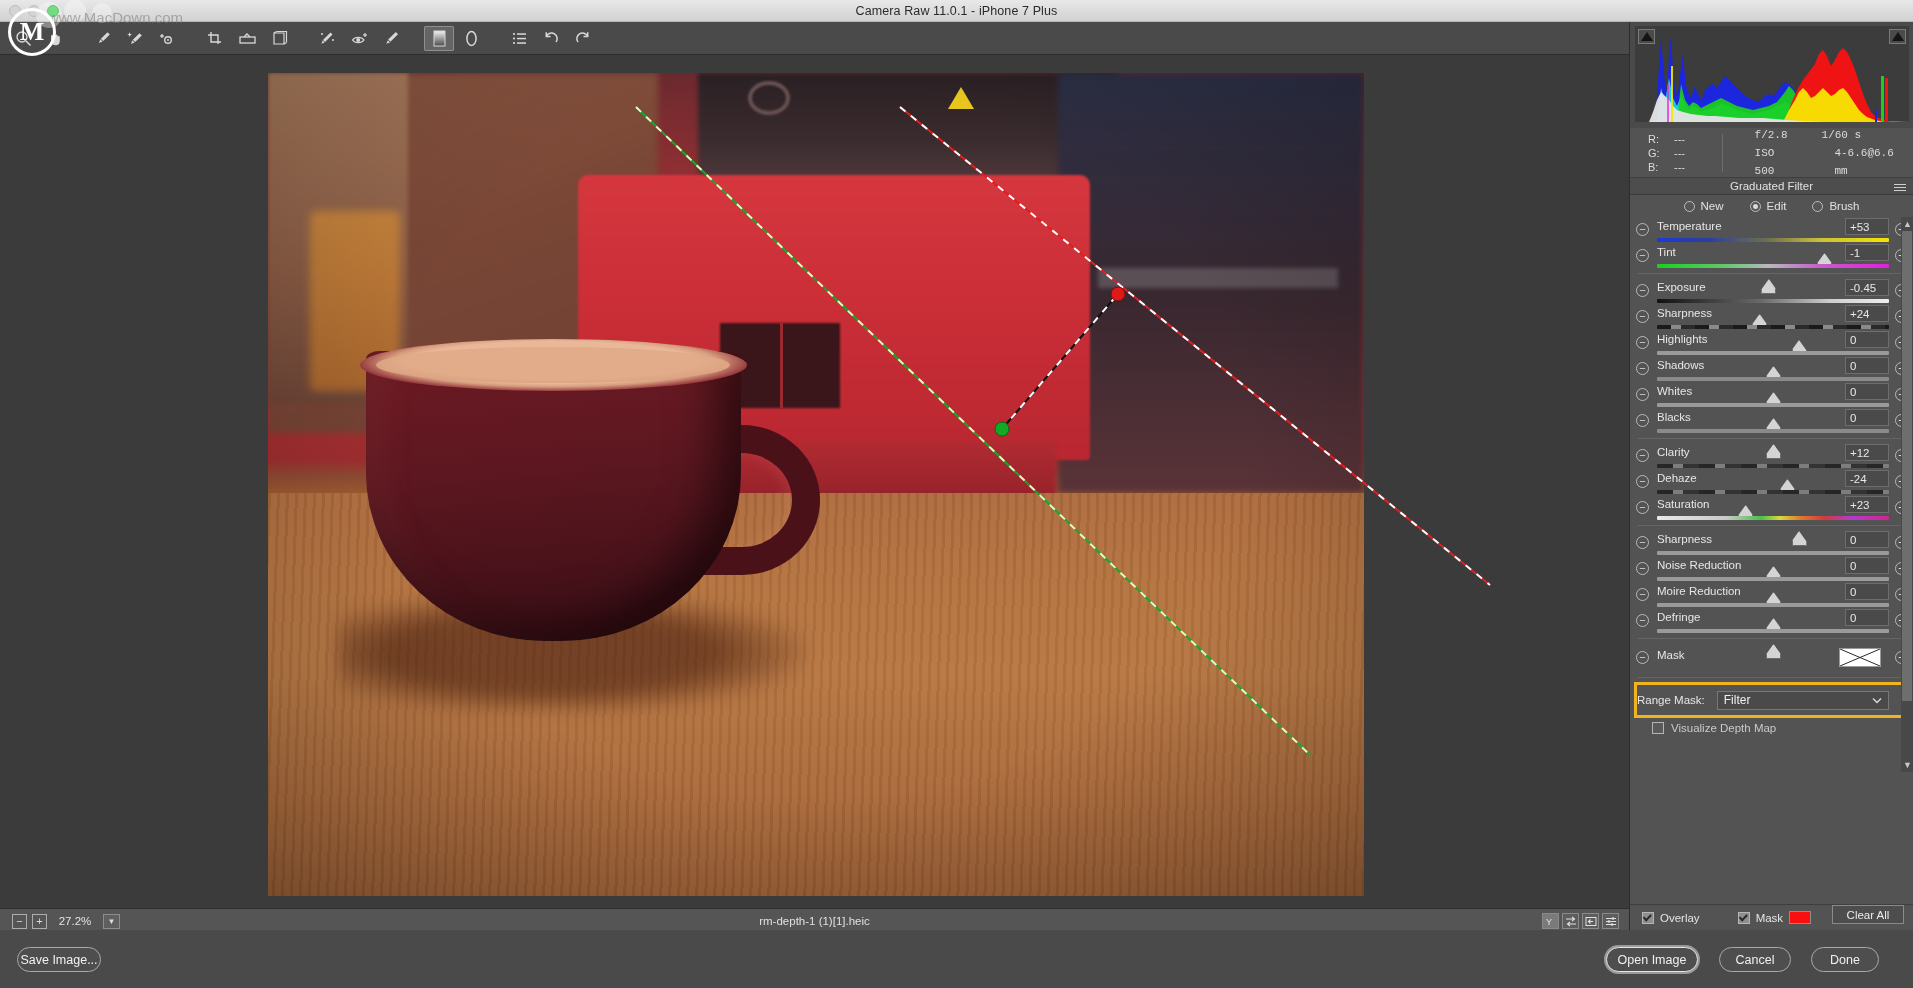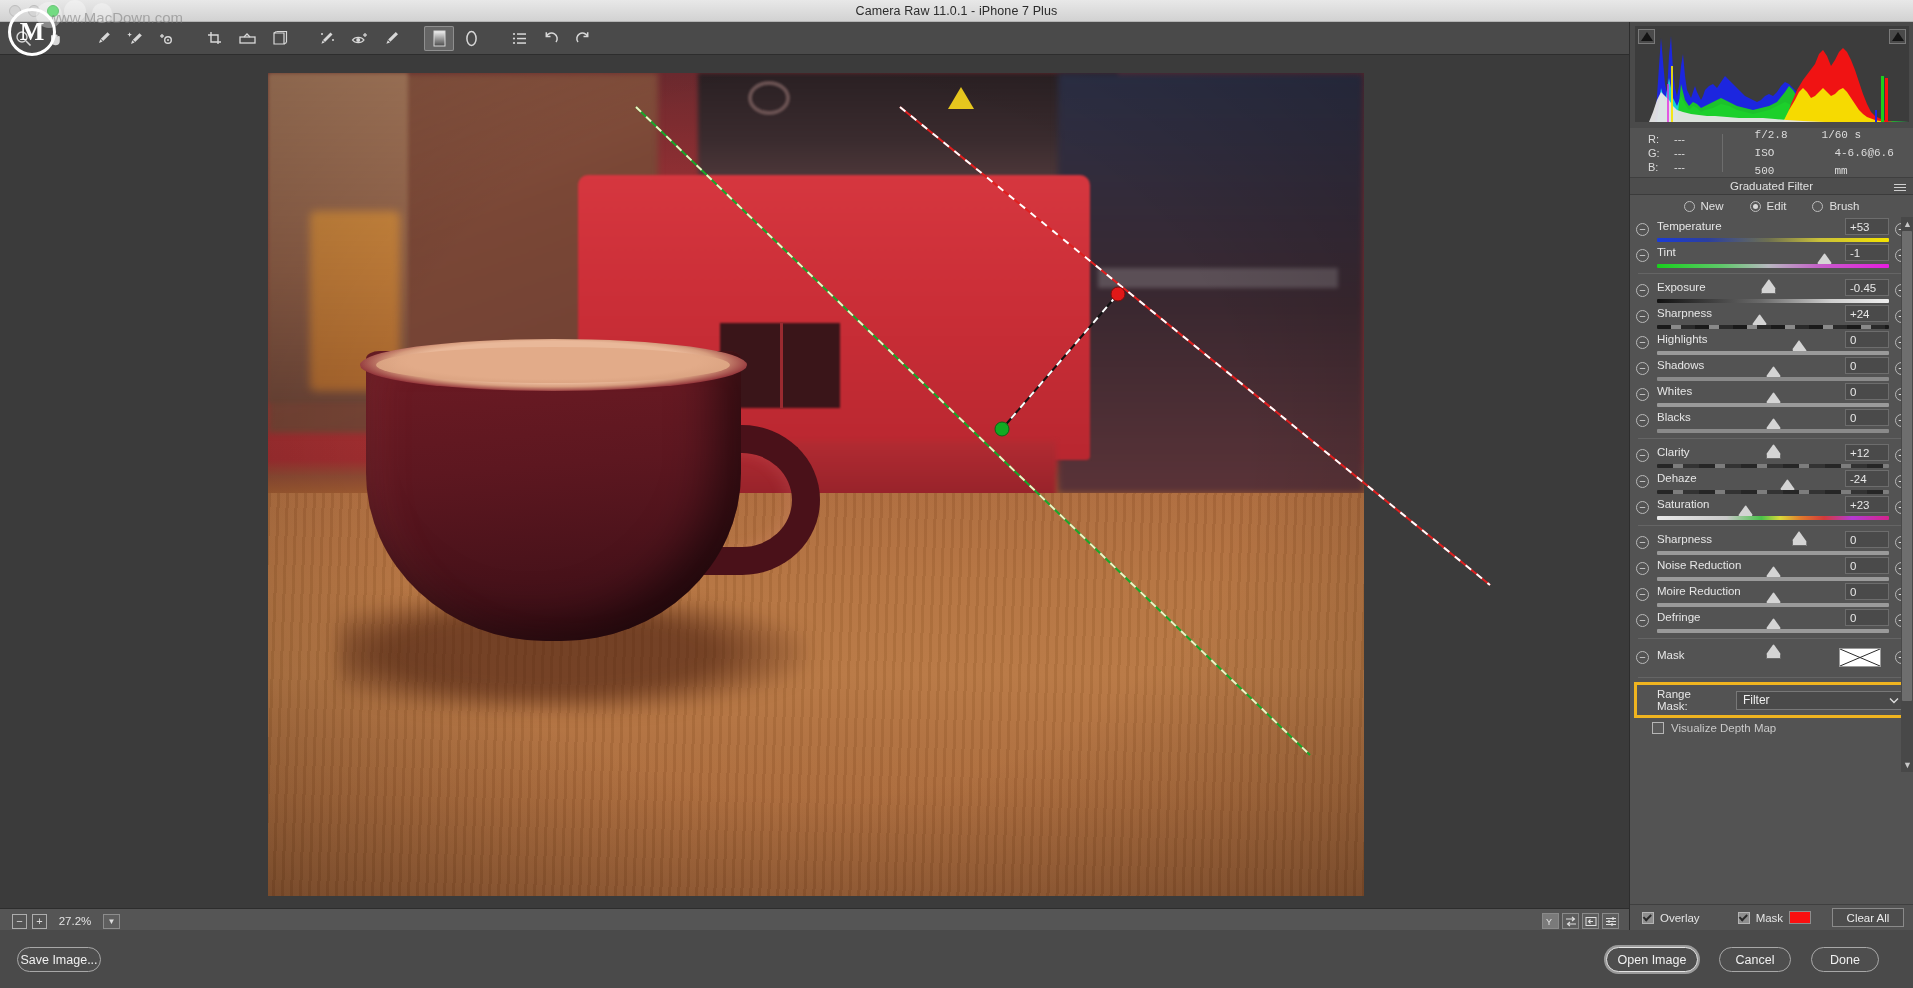--- a/index.html
+++ b/index.html
@@ -266,35 +266,35 @@
   .swatch-x{
     position:absolute; right:32px; top:5px; width:42px;height:19px;
     background:#fff; border:1px solid #9a9a9a;
   }
   .swatch-x svg{display:block;}
 
   .rangemask-box{
     position:relative; height:36px; margin:0 4px; border:3px solid #f0b41f;
     display:flex; align-items:center;
   }
-  .rm-label{margin-left:20px;font-size:11.5px;color:#e6e6e6;}
+  .rm-label{font-size:11.5px;color:#e6e6e6;}
   .rm-select{
     margin-left:12px; width:172px;height:19px;background:#4a4a4a;border:1px solid #787878;
     display:flex;align-items:center;justify-content:space-between;padding:0 6px;
     font-size:12px;color:#efefef;
   }
   .vis-row{height:20px;display:flex;align-items:center;padding-left:22px;gap:7px;overflow:hidden;}
   .cbx{width:12px;height:12px;border:1px solid #b5b5b5;background:#5a5a5a;display:flex;align-items:center;justify-content:center;}
   .cbx.on{background:#8e8e8e;}
   .cbx.on::after{content:"";width:6px;height:3px;border-left:2px solid #2a2a2a;border-bottom:2px solid #2a2a2a;transform:rotate(-45deg) translate(0px,-1px);}
   .vis-lbl{font-size:11.5px;color:#c9c9c9;}
 
   .maskbar{
     position:absolute;left:0;bottom:0;width:284px;height:26px;background:#535353;
-    border-top:1px solid #3f3f3f; display:flex;align-items:center;gap:10px;padding-left:12px;
+    border-top:1px solid #3f3f3f; display:flex;gap:10px;padding-left:12px;
   }
   .mb-item{display:flex;align-items:center;gap:6px;font-size:11.5px;color:#e4e4e4;}
   .mcolor{width:22px;height:13px;background:#fa0f0f;border:1px solid #8d8d8d;}
   .clearall{
     margin-left:auto;margin-right:10px;width:72px;height:19px;background:#4d4d4d;border:1px solid #8a8a8a;
     display:flex;align-items:center;justify-content:center;font-size:11.5px;color:#ececec;
   }
 
   
   .footer{
@@ -515,20 +515,21 @@
     </svg>
   </div>
 
   <div class="imgbar">
     <div class="zoomgrp">
       <div class="zbtn">−</div>
       <div class="zbtn">+</div>
       <div class="zval">27.2%</div>
       <div class="zcaret">▼</div>
     </div>
+    <div class="fname">rm-depth-1 (1)[1].heic</div>
     <div class="viewmodes">
       <div class="vm on">
         <svg width="12" height="11" viewBox="0 0 12 11">
             <text x="1" y="9" font-size="9" fill="#e0e0e0" font-family="Liberation Sans, sans-serif">Y</text>
           </svg>
       </div>
       <div class="vm">
         <svg width="12" height="11" viewBox="0 0 12 11">
             <path d="M1 3h8M7 1l2.5 2L7 5M11 8H3M5 6L2.5 8 5 10" stroke="#e0e0e0" stroke-width="1.1" fill="none"></path>
           </svg>

